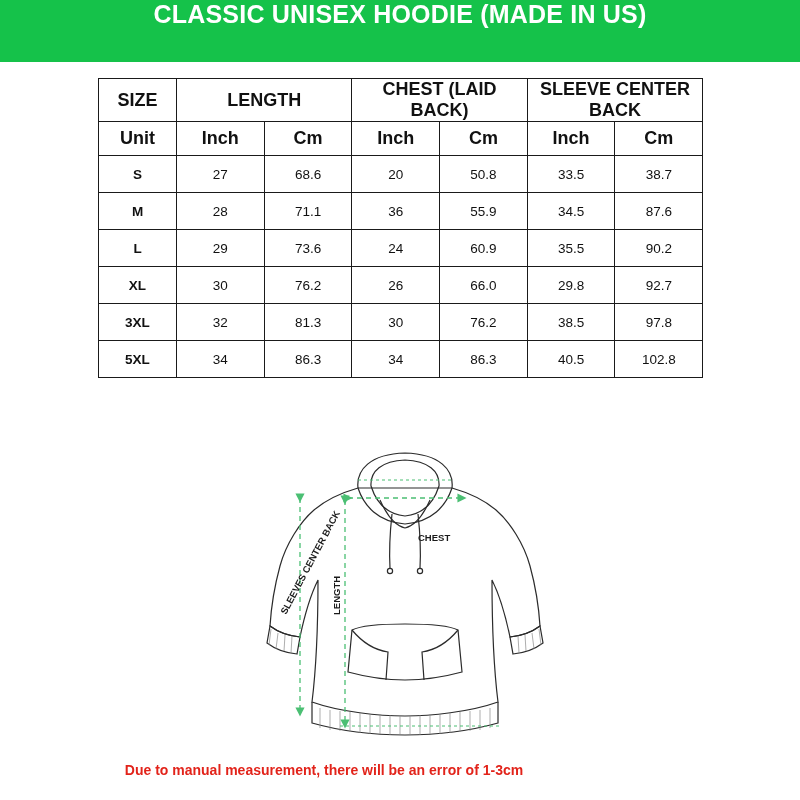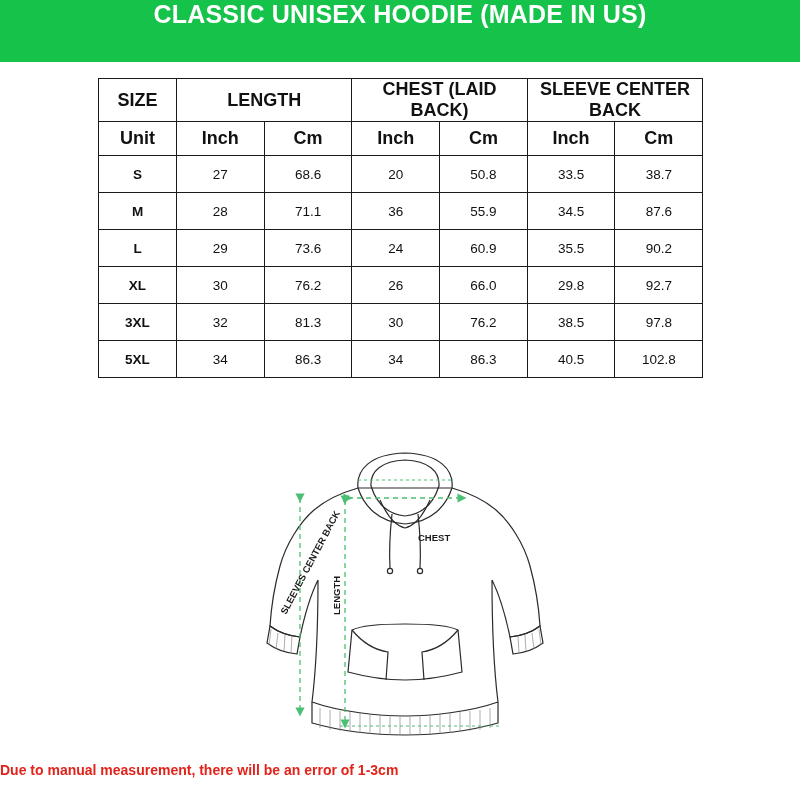--- a/index.html
+++ b/index.html
@@ -82,21 +82,21 @@
     top: 440px;
     width: 330px;
     height: 310px;
   }
   
   .footer-note {
     position: absolute;
     left: 0;
     top: 762px;
     width: 648px;
-    text-align: left;
+    text-align: center;
     color: #e2231a;
     font-size: 14px;
     font-weight: bold;
   }
 </style>
 </head>
 <body>
 
 <div class="page">
 

